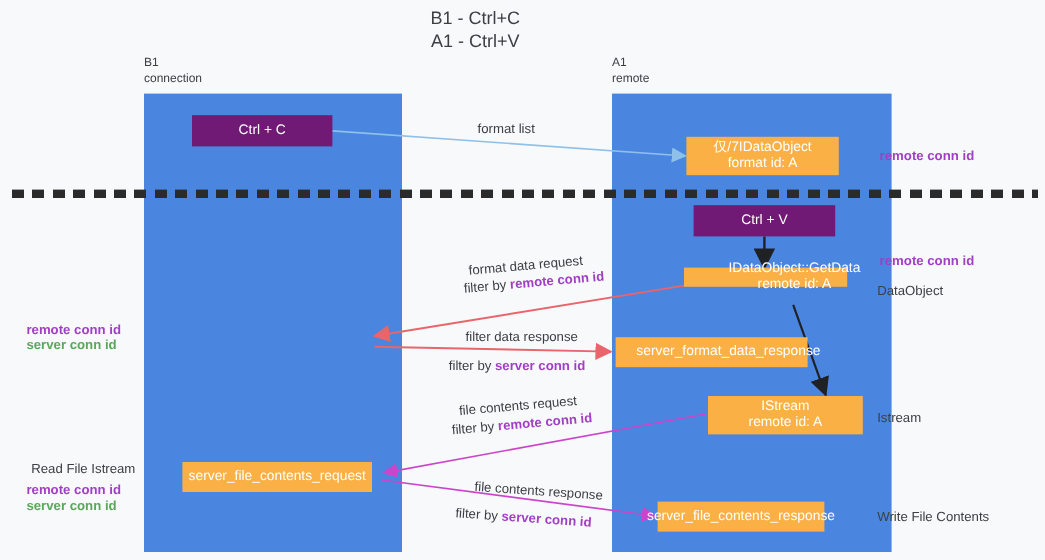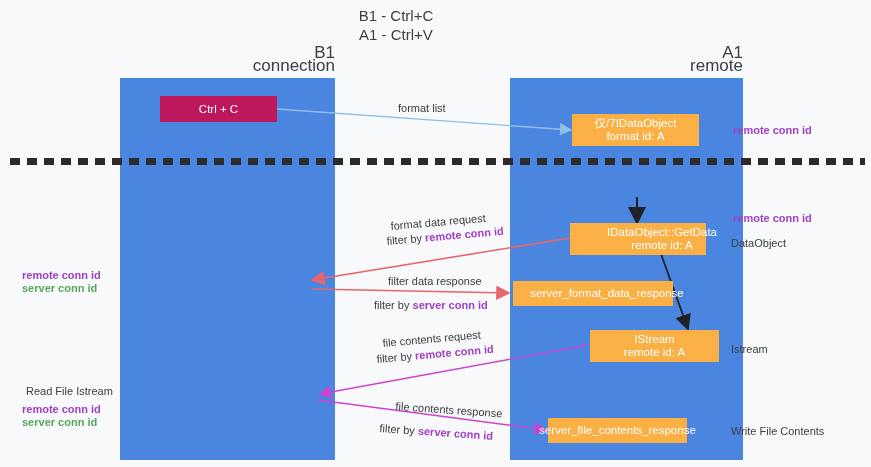--- a/index.html
+++ b/index.html
@@ -20,35 +20,35 @@
   #panel-b1{left:120px;top:78px;width:215px;height:382px;}
   #panel-a1{left:510px;top:78px;width:233px;height:382px;}
 
   
   .title{
     position:absolute;left:0;top:6px;width:792px;
     text-align:center;font-size:15px;color:#3c4043;line-height:19px;
     white-space:pre-line;
   }
   .col-head{
-    position:absolute;text-align:right;font-size:17px;
+    position:absolute;text-align:left;font-size:10px;
     color:#3c4043;line-height:13px;white-space:pre-line;
   }
   #head-b1{left:120px;top:46px;width:215px;}
   #head-a1{left:510px;top:46px;width:233px;}
 
   
   .node{
     position:absolute;
     display:flex;align-items:center;justify-content:center;
     text-align:center;color:#ffffff;font-size:11.5px;
     line-height:13px;white-space:pre-line;
     box-sizing:border-box;
   }
-  .node.green{background:#be185d;}
+  .node.green{background:#701a75;}
   .node.orange{background:#fbb045;}
 
   
   .anno{
     position:absolute;font-size:11px;line-height:14px;white-space:pre-line;
   }
   .anno.purple{color:#a13fc4;font-weight:bold;}
   .anno.green{color:#5aa75c;font-weight:bold;}
   .anno.dark{color:#3c4043;}
 
@@ -111,30 +111,32 @@
     <line x1="588" y1="345" x2="320" y2="394" stroke="#cc44cc" stroke-width="1.4" marker-end="url(#ah-mag)"></line>
 
     <line x1="318" y1="400" x2="546" y2="430" stroke="#cc44cc" stroke-width="1.4" marker-end="url(#ah-mag)"></line>
   </svg>
 
   <div class="node green" style="left:160px;top:96px;width:117px;height:26px;">Ctrl + C</div>
 
   <div class="node orange" style="left:572px;top:114px;width:127px;height:32px;">仅/7IDataObject
 format id: A</div>
 
+  <div class="node green" style="left:578px;top:171px;width:118px;height:26px;">Ctrl + V</div>
 
-  <div class="node orange" style="left:570px;top:223px;width:136px;height:32px;padding-left:48px;">IDataObject::GetData
+  <div class="node orange" style="left:570px;top:223px;width:136px;height:16px;padding-left:48px;">IDataObject::GetData
 remote id: A</div>
 
 
   <div class="node orange" style="left:513px;top:281px;width:160px;height:25px;padding-left:28px;">server_format_data_response</div>
 
   <div class="node orange" style="left:590px;top:330px;width:129px;height:32px;">IStream
 remote id: A</div>
 
+  <div class="node orange" style="left:152px;top:385px;width:158px;height:25px;">server_file_contents_request</div>
 
   <div class="node orange" style="left:548px;top:418px;width:139px;height:25px;">server_file_contents_response</div>
 
   <div class="edge-label" style="left:398px;top:101px;">format list</div>
 
   <div class="edge-label" style="left:390px;top:219px;transform:rotate(-5deg);transform-origin:left top;">format data request</div>
   <div class="edge-label" style="left:386px;top:234px;transform:rotate(-5deg);transform-origin:left top;"><span>filter by </span><span class="k-purple">remote conn id</span></div>
 
   <div class="edge-label" style="left:388px;top:274px;">filter data response</div>
   <div class="edge-label" style="left:374px;top:298px;"><span>filter by </span><span class="k-purple">server conn id</span></div>

